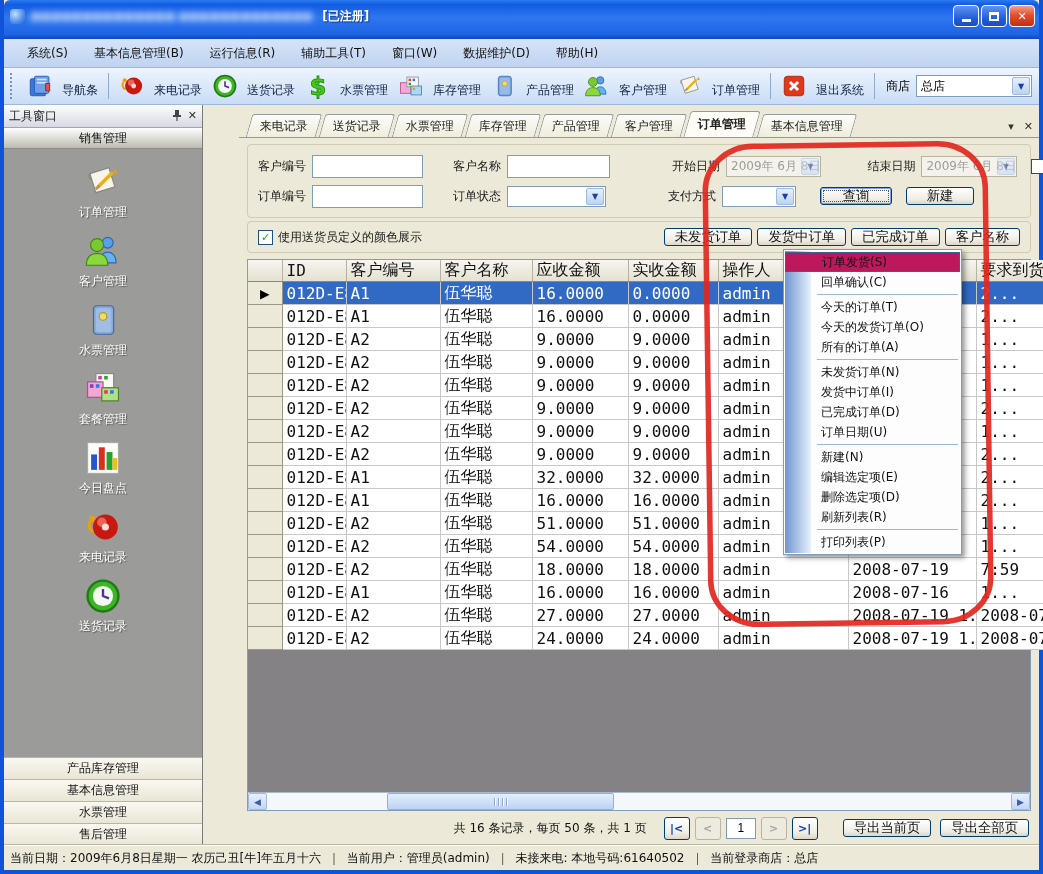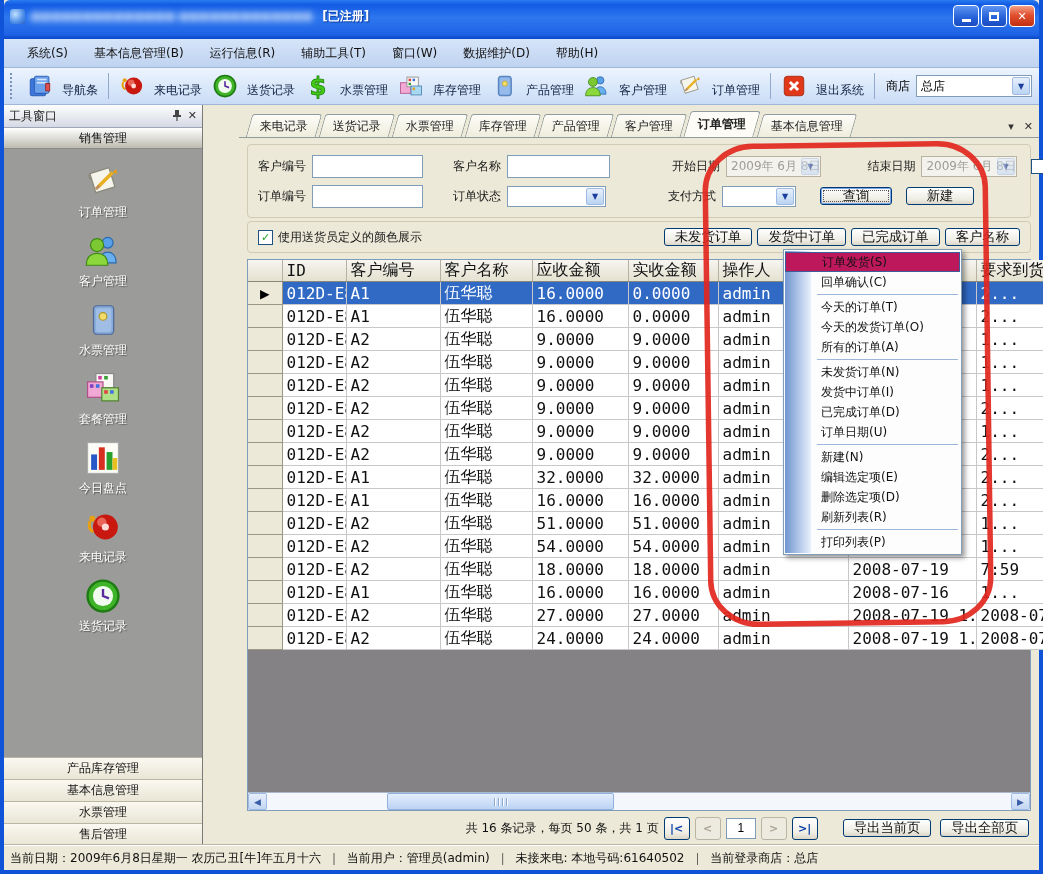--- a/index.html
+++ b/index.html
@@ -66,21 +66,21 @@
   tr.sel td{background:#316AC5;color:#fff;}
   tr.sel td.selcell{background:#ECE9D8;color:#000;}
   .gridfill{flex:1 1 auto;}
   .hscroll{height:17px;background:#F4F7FC;display:flex;align-items:stretch;flex:0 0 auto;border-top:1px solid #AAB8CC;}
   .harrow{width:17px;background:linear-gradient(180deg,#E8F0FC,#C2D6F2);border:1px solid #9EBAE5;border-radius:2px;color:#3B5EA8;font-size:9px;display:flex;align-items:center;justify-content:center;flex:0 0 auto;}
   .htrack{flex:1 1 auto;position:relative;}
   .hthumb{position:absolute;left:120px;width:225px;top:0;bottom:0;background:linear-gradient(180deg,#E3EEFD,#BCD3F4);border:1px solid #90B0E0;border-radius:2px;display:flex;align-items:center;justify-content:center;gap:2px;}
   .hthumb i{display:block;width:1px;height:8px;background:#8FA8D0;border-right:1px solid #fff;}
   
   .pagebar{height:34px;display:flex;align-items:center;justify-content:flex-end;gap:5px;padding:0 2px;flex:0 0 auto;}
-  .pg-sum{color:#111;}
+  .pg-sum{margin-right:12px;color:#111;}
   .navbtn{width:24px;height:21px;background:linear-gradient(180deg,#FFFFFF,#EFEDE4 70%,#DCD6C8);border:1px solid #003C74;border-radius:3px;color:#0B3EA8;font-weight:bold;display:flex;align-items:center;justify-content:center;font-size:11px;}
   .navbtn.dis{border-color:#B8B5A5;color:#AAA694;background:#EDEBE0;}
   .pg-input{width:24px;height:17px;border:1px solid #7F9DB9;background:#fff;text-align:center;font-size:12px;}
   
   .statusbar{height:24px;background:#ECE9D8;border-top:1px solid #fff;box-shadow:0 -1px 0 #B8B5A5;display:flex;align-items:center;padding:0 6px;color:#101010;flex:0 0 auto;white-space:nowrap;overflow:hidden;}
   .st-sep{margin:0 7px;color:#333;}
   
   .ctxmenu{position:absolute;left:783px;top:249px;width:175px;background:#FDFDFD;border:1px solid #7F9DB9;box-shadow:3px 3px 5px rgba(0,0,0,.4);z-index:40;padding:2px 1px;}
   .ctxmenu::before{content:"";position:absolute;left:1px;top:1px;bottom:1px;width:26px;background:linear-gradient(90deg,#6F95D0,#E9F1FC);}
   .cm-item{position:relative;height:20px;display:flex;align-items:center;padding-left:36px;color:#111;cursor:default;}

